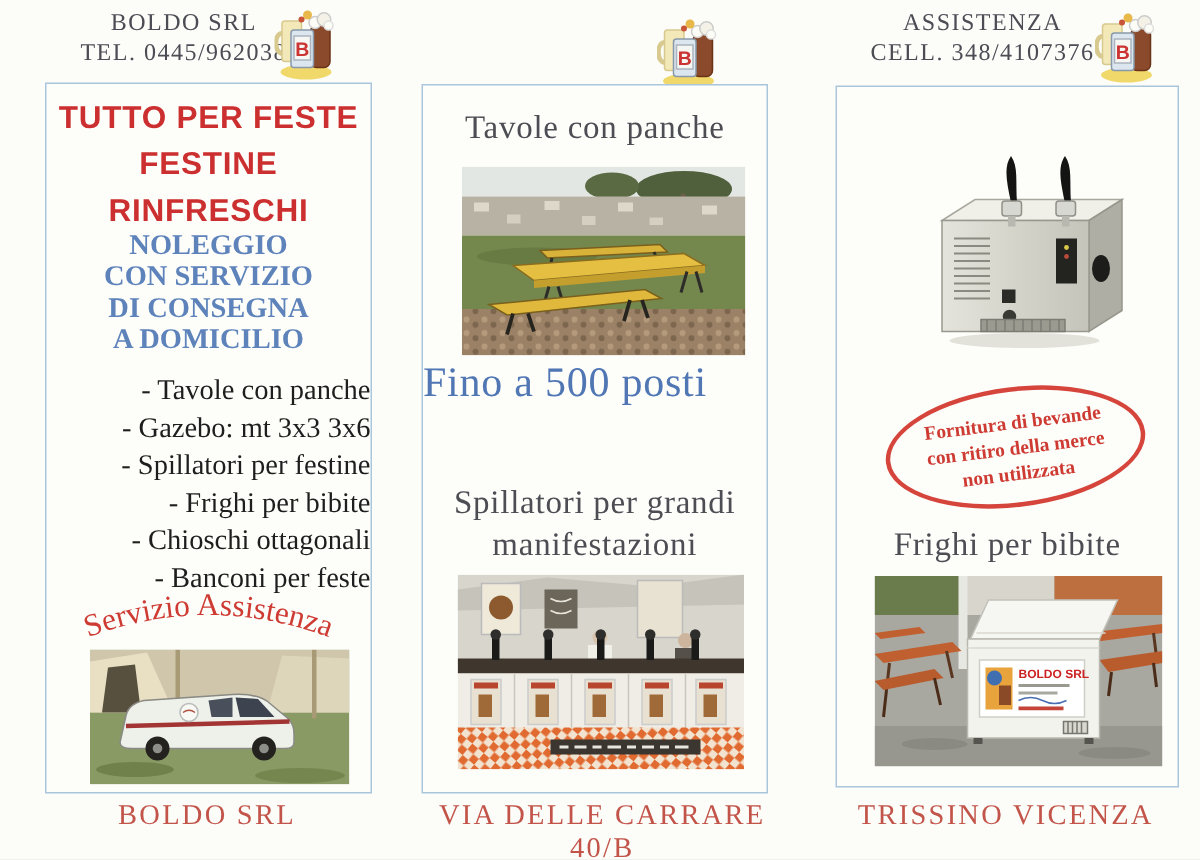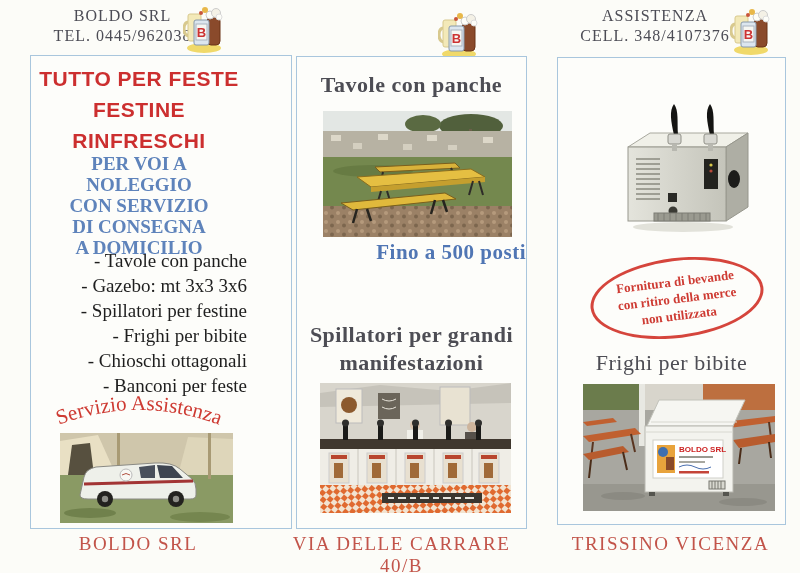--- a/index.html
+++ b/index.html
@@ -8,21 +8,21 @@
   .abs{position:absolute;}
   
   .hdr{color:#4c4c55;font-size:16px;letter-spacing:1px;line-height:20px;text-align:center;}
   
   .panel{position:absolute;border:1px solid #a9c6dd;background:#fdfdfa;}
   .red-title{color:#cc2f2f;font-family:"Liberation Sans", sans-serif;font-weight:bold;
              font-size:21px;line-height:31px;letter-spacing:.5px;text-align:center;}
   .blue-intro{color:#5e83bb;font-weight:bold;font-size:19px;line-height:21px;text-align:center;}
   .item-list{color:#1e1e1e;font-size:19px;line-height:25px;text-align:right;padding-left:7px;}
   .g-head{color:#4d4d54;font-size:22px;letter-spacing:.5px;text-align:center;line-height:28px;}
-  .blue-note{color:#5076b4;font-size:21px;letter-spacing:.5px;text-align:right;}
+  .blue-note{color:#5076b4;font-size:28px;letter-spacing:.5px;text-align:left;}
   .caption{color:#c2544a;font-size:19px;letter-spacing:1.5px;text-align:center;}
   .oval{border:3px solid #d5453c;border-radius:50%;transform:rotate(-7deg);
         display:flex;align-items:center;justify-content:center;}
   .oval-txt{color:#ce3b33;font-weight:bold;font-size:13px;line-height:17px;text-align:center;}
   .photo{overflow:hidden;}
   .photo svg{display:block;}
 </style>
 </head>
 <body>
 
@@ -60,28 +60,27 @@
     </svg>
 
   <div class="abs hdr" style="left:575px;top:6px;width:160px;">
     <div>ASSISTENZA</div>
     <div>CELL. 348/4107376</div>
   </div>
   <svg class="abs" style="left:730px;top:6px" width="42" height="50" viewBox="0 0 42 50">
       <use href="#mug-logo"></use>
     </svg>
 
-  <div class="panel" style="left:30px;top:55px;width:216px;height:472px;padding-left:44px;">
+  <div class="panel" style="left:30px;top:55px;width:216px;height:472px;">
     <div class="abs red-title" style="left:0;top:7px;width:216px;">
       <div>TUTTO PER FESTE</div>
       <div>FESTINE</div>
       <div>RINFRESCHI</div>
     </div>
     <div class="abs blue-intro" style="left:0;top:97px;width:216px;">
-      <div>PER VOI A</div>
       <div>NOLEGGIO</div>
       <div>CON SERVIZIO</div>
       <div>DI CONSEGNA</div>
       <div>A DOMICILIO</div>
     </div>
     <div class="abs item-list" style="left:0;top:192px;width:209px;">
       <div>- Tavole con panche</div>
       <div>- Gazebo: mt 3x3 3x6</div>
       <div>- Spillatori per festine</div>
       <div>- Frighi per bibite</div>
@@ -114,21 +113,21 @@
           <circle cx="45" cy="66" r="3.2" fill="#8e8e88"></circle>
         <circle cx="116" cy="66" r="8" fill="#23221f"></circle>
           <circle cx="116" cy="66" r="3.2" fill="#8e8e88"></circle>
         <circle cx="66" cy="42" r="6" fill="#f8f8f4" stroke="#bbb"></circle>
         <path d="M62,42 q4,-3 8,0" stroke="#b05040" fill="none"></path>
       </svg>
     </div>
   </div>
   <div class="abs caption" style="left:30px;top:533px;width:216px;">BOLDO SRL</div>
 
-  <div class="panel" style="left:296px;top:56px;width:229px;height:471px;font-weight:bold;">
+  <div class="panel" style="left:281px;top:56px;width:229px;height:471px;">
     <div class="abs g-head" style="left:0;top:14px;width:229px;">Tavole con panche</div>
 
     <div class="abs photo" style="left:26px;top:54px;width:189px;height:126px;">
       <svg width="189" height="126" viewBox="0 0 189 126">
         <defs>
           <pattern id="cob" width="12" height="9" patternUnits="userSpaceOnUse">
             <rect width="12" height="9" fill="#9b8166"></rect>
             <circle cx="3" cy="3" r="2" fill="#b59a7c"></circle>
             <circle cx="9" cy="6.5" r="2" fill="#7c664e"></circle>
           </pattern>

